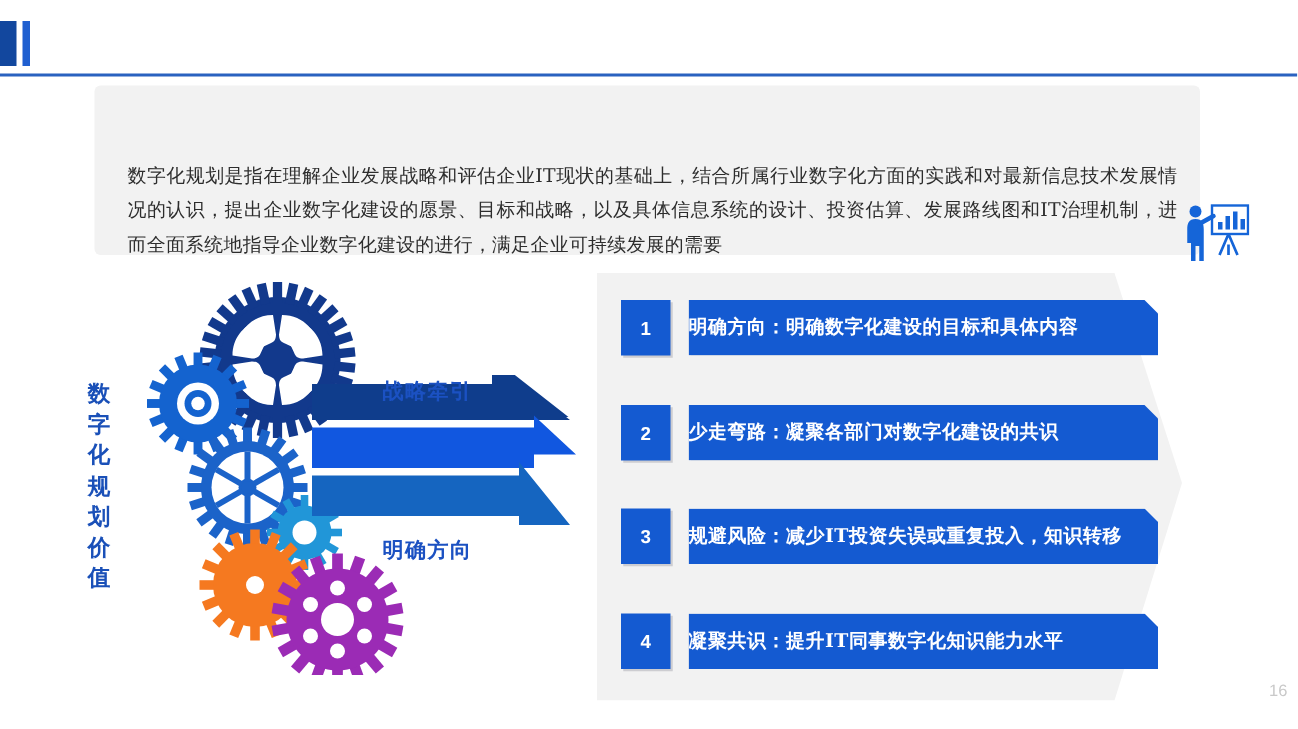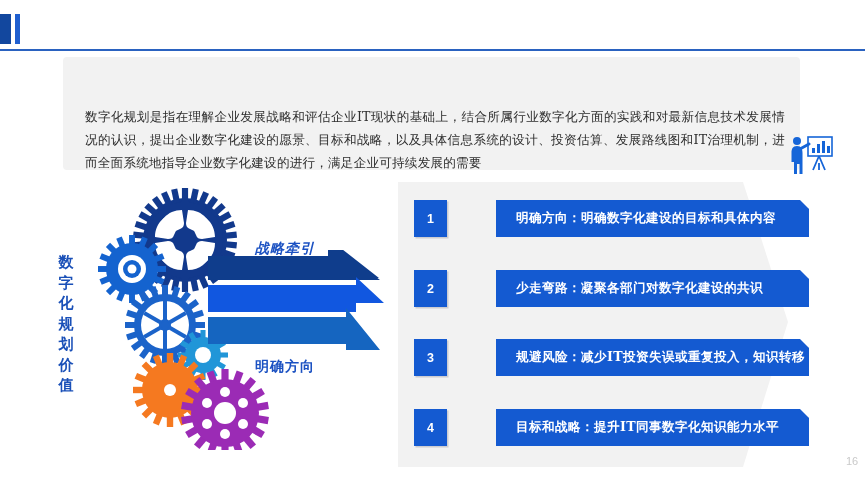--- a/index.html
+++ b/index.html
@@ -120,21 +120,21 @@
   .arrows { position: absolute; left: 208px; top: 250px; width: 200px; height: 120px; }
   .arrow-label {
     position: absolute;
     font-size: 14px;
     font-weight: bold;
     color: #1b51c2;
     letter-spacing: 1px;
     font-family: "DejaVu Serif", "Liberation Serif", serif;
     white-space: nowrap;
   }
-  .arrow-label.top { left: 255px; top: 240px; font-style: italic; }
+  .arrow-label.top { left: 255px; top: 252px; }
   .arrow-label.bottom { left: 255px; top: 358px; }
 
   
   .panel-hex {
     position: absolute;
     left: 398px;
     top: 182px;
     width: 390px;
     height: 285px;
   }
@@ -167,26 +167,24 @@
     top: 0px;
     width: 313px;
     height: 37px;
     background: #145ad1;
     color: #ffffff;
     font-size: 12.6px;
     font-weight: bold;
     letter-spacing: 0.4px;
     display: flex;
     align-items: center;
-    padding-left: 20px;
     box-sizing: border-box;
     font-family: "DejaVu Serif", "Liberation Serif", serif;
     clip-path: polygon(0 0, calc(100% - 9px) 0, 100% 9px, 100% 100%, 0 100%);
     box-shadow: 1.5px 1.5px 0 rgba(40,40,60,0.18);
-    margin-left: 37px;
   }
 
   
   .page-num {
     position: absolute;
     left: 827px;
     top: 455px;
     font-size: 11px;
     color: #c9c9c9;
     font-family: "Liberation Sans", sans-serif;
@@ -475,18 +473,18 @@
   <div class="benefit-row r1">
     <div class="benefit-num">2</div>
     <div class="benefit-text">少走弯路：凝聚各部门对数字化建设的共识</div>
   </div>
   <div class="benefit-row r2">
     <div class="benefit-num">3</div>
     <div class="benefit-text">规避风险：减少IT投资失误或重复投入，知识转移</div>
   </div>
   <div class="benefit-row r3">
     <div class="benefit-num">4</div>
-    <div class="benefit-text">目标和战略：提升IT同事数字化知识能力水平</div>
+    <div class="benefit-text">凝聚共识：提升IT同事数字化知识能力水平</div>
   </div>
 
   <div class="page-num">16</div>
 
 </div>
 
 </body></html>

